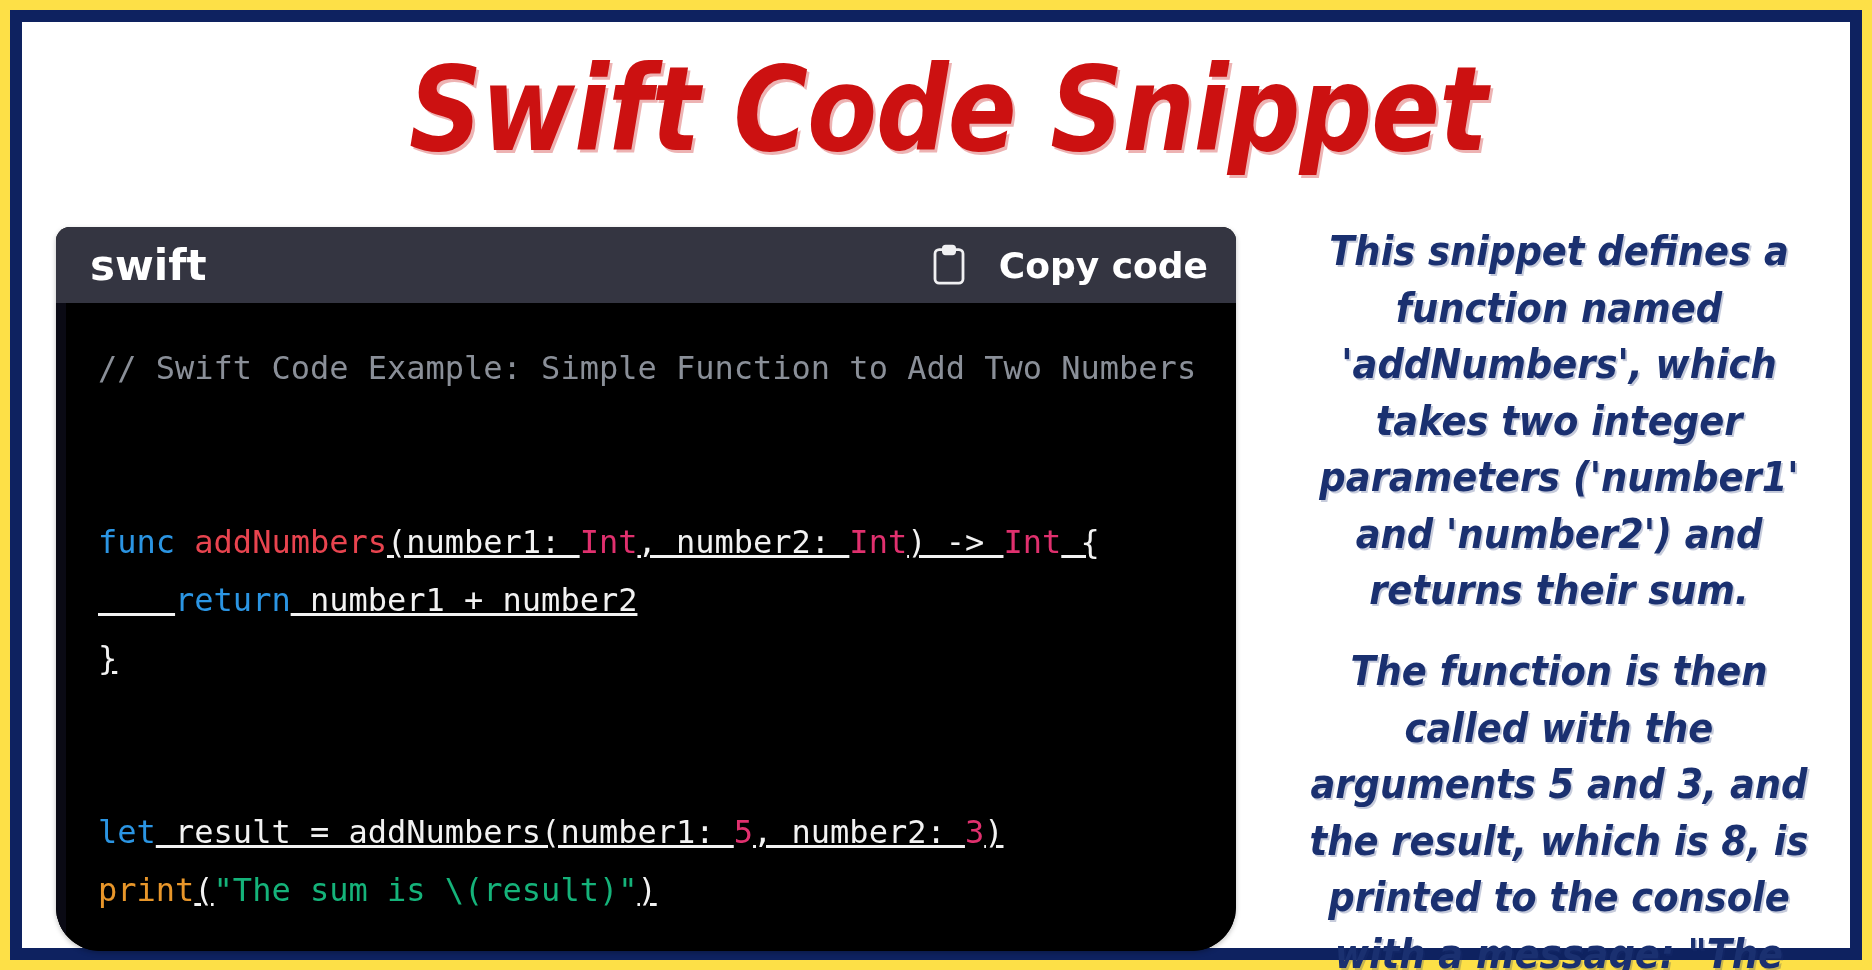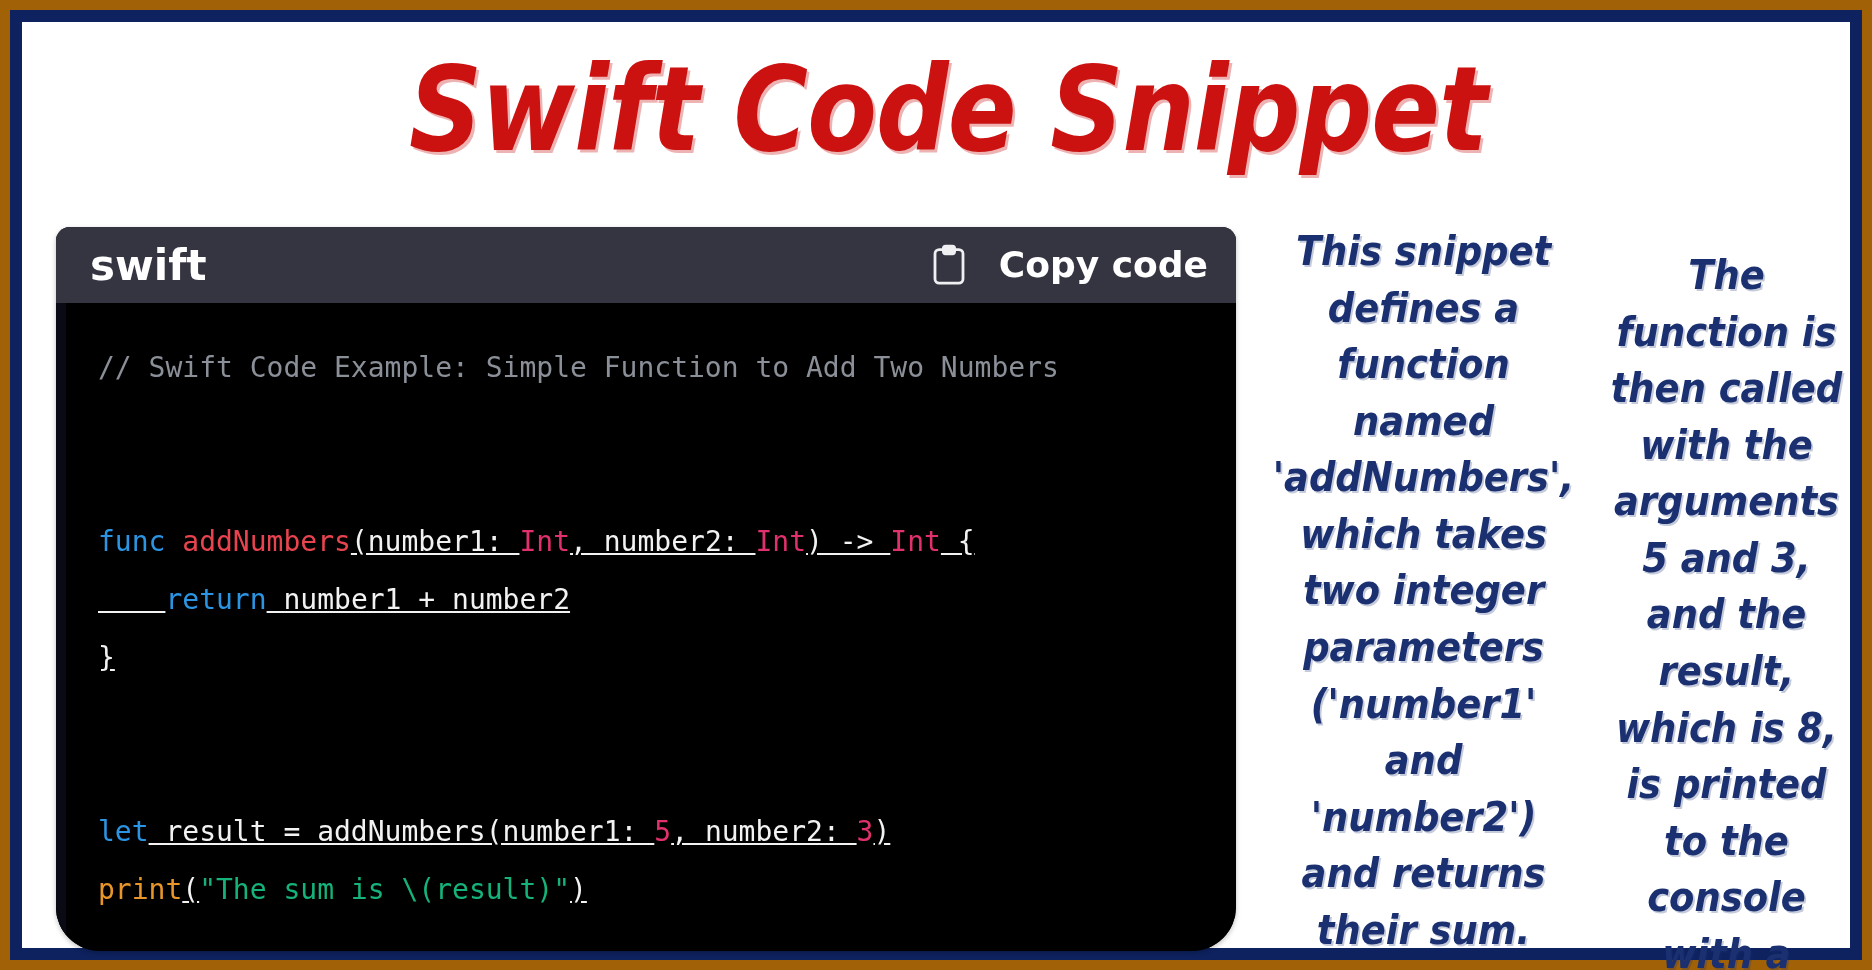--- a/index.html
+++ b/index.html
@@ -5,21 +5,21 @@
   html, body {
     margin: 0;
     padding: 0;
     background: #ffffff;
   }
 
   #canvas {
     position: relative;
     width: 1872px;
     height: 970px;
-    background: #a16207;
+    background: #fde047;
     box-sizing: border-box;
     font-family: "Liberation Sans", sans-serif;
     overflow: hidden;
   }
 
   
   .frame {
     position: absolute;
     left: 10px;
     top: 10px;
@@ -86,20 +86,21 @@
   .lang-label {
     color: #ffffff;
     font-family: "DejaVu Sans", sans-serif;
     font-weight: 700;
     font-size: 42px;
     letter-spacing: 0px;
   }
 
   .copy-group {
     display: flex;
+    align-items: center;
     gap: 33px;
     cursor: pointer;
   }
 
   .copy-label {
     color: #ffffff;
     font-family: "DejaVu Sans", sans-serif;
     font-weight: 700;
     font-size: 36px;
   }
@@ -117,21 +118,21 @@
   .code-body::before {
     content: "";
     position: absolute;
     left: 0; top: 0; bottom: 0;
     width: 10px;
     background: #0a0a14;
   }
 
   .code-line {
     font-family: "DejaVu Sans Mono", monospace;
-    font-size: 28px;
+    font-size: 32px;
     line-height: 58px;
     white-space: pre;
     padding-left: 42px;
     color: #f2f2f2;
     height: 58px;
   }
   .code-line.blank { color: transparent; }
 
   .tok-comment { color: #8a8f98; }
   .tok-kw      { color: #2b95e3; }
@@ -143,21 +144,21 @@
   .tok-str     { color: #15b37a; }
 
   
   .desc-col {
     position: absolute;
     left: 1222px;
     top: 26px;
     width: 606px;
     height: 730px;
     display: flex;
-    flex-direction: row;
+    flex-direction: column;
     justify-content: flex-start;
   }
 
   .desc-para {
     color: #1a3070;
     font-family: "DejaVu Sans", sans-serif;
     font-weight: 700;
     font-style: italic;
     font-size: 41px;
     line-height: 1.38;

